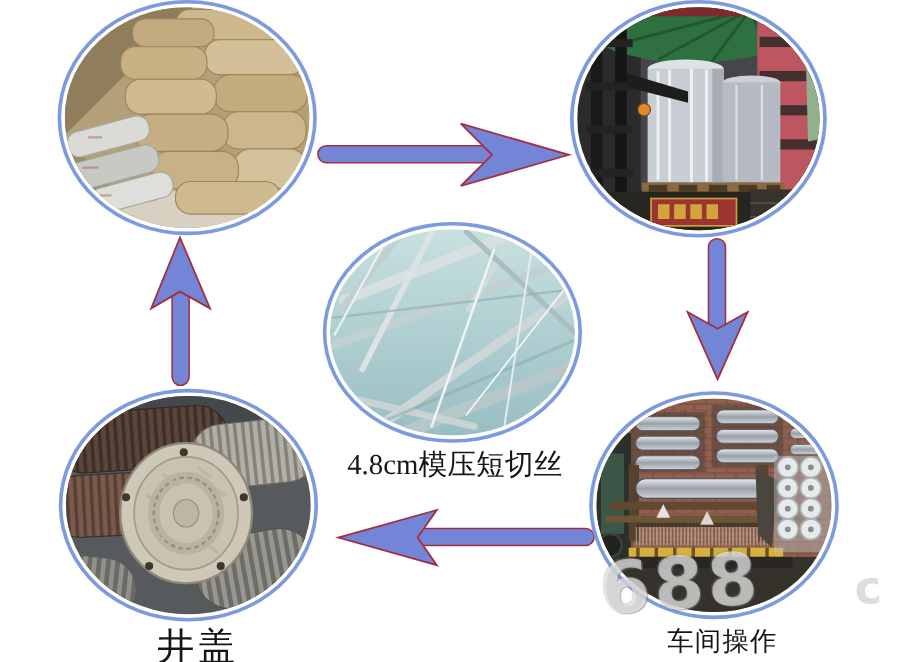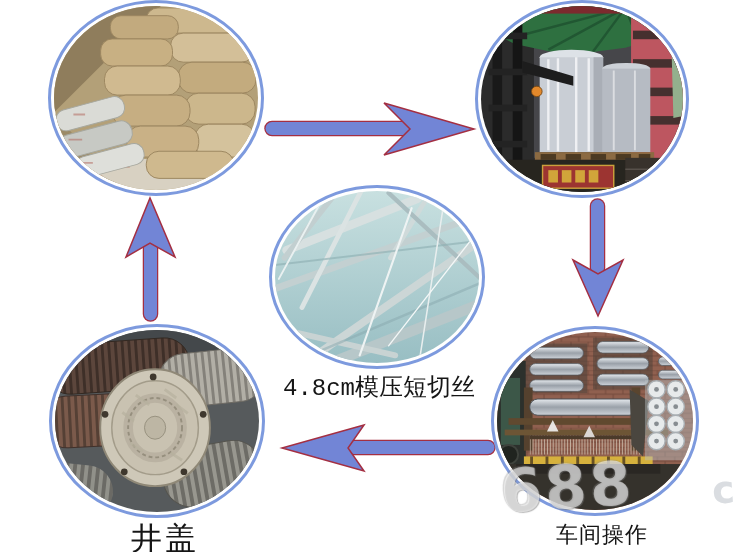--- a/index.html
+++ b/index.html
@@ -8,21 +8,21 @@
   .arrows{position:absolute;left:0;top:0;width:750px;height:552px;z-index:1;}
   .node{position:absolute;box-sizing:border-box;border:3px solid #7d9ade;border-radius:50%;
         background:#ffffff;padding:3px;z-index:2;}
   .node svg{display:block;width:100%;height:100%;border-radius:50%;}
   .node-tl{left:48px;top:0px;width:216px;height:196px;}
   .node-tr{left:475px;top:0px;width:214px;height:198px;}
   .node-mid{left:269px;top:185px;width:216px;height:184px;}
   .node-bl{left:49px;top:324px;width:216px;height:194px;}
   .node-br{left:491px;top:326px;width:208px;height:190px;}
   .label{position:absolute;z-index:3;color:#151515;text-align:center;
-         font-family:Liberation Mono, monospace;white-space:nowrap;}
+         font-family:Liberation Serif, serif;white-space:nowrap;}
   .label-mid{left:271px;width:216px;top:371px;font-size:24px;}
   .label-bl{left:57px;width:216px;top:518px;font-size:31px;letter-spacing:3px;}
   .label-br{left:495px;width:214px;top:520px;font-size:22px;letter-spacing:1px;}
   .watermark{position:absolute;left:500px;top:452px;z-index:4;
              font-family:"DejaVu Sans",sans-serif;font-weight:bold;font-size:60px;
              letter-spacing:3px;color:rgba(255,255,255,0.55);
              text-shadow:1px 1px 1px rgba(120,120,120,0.55),-1px -1px 1px rgba(140,140,140,0.35);
              transform:rotate(-4deg);pointer-events:none;}
   .watermark-fragment{position:absolute;left:712px;top:468px;z-index:4;
              font-family:"DejaVu Sans",sans-serif;font-weight:bold;font-size:38px;

